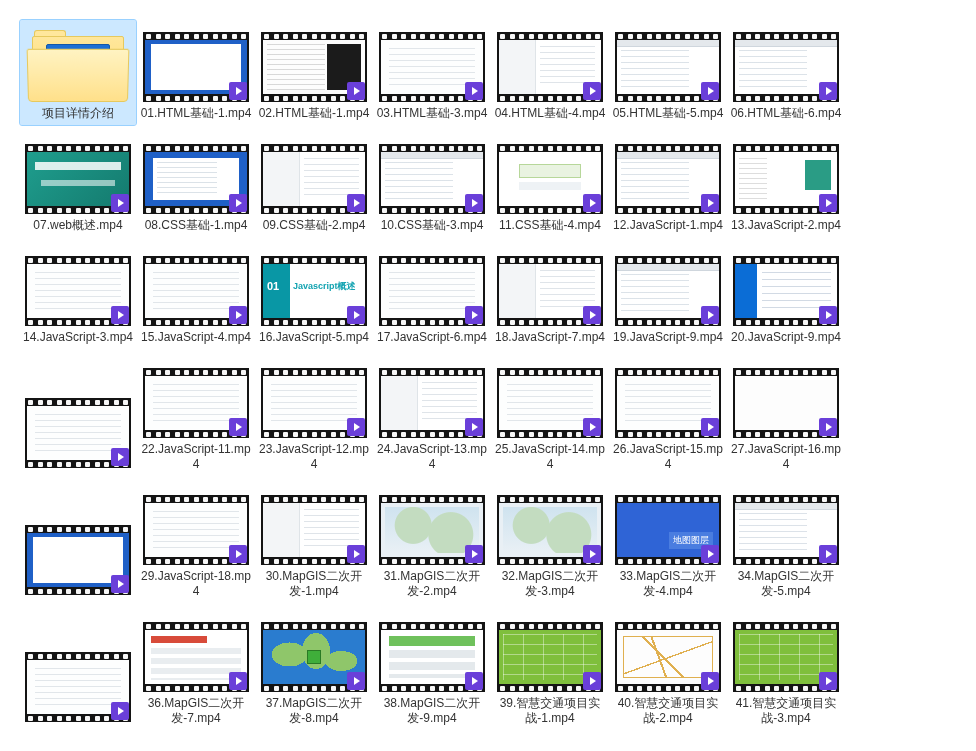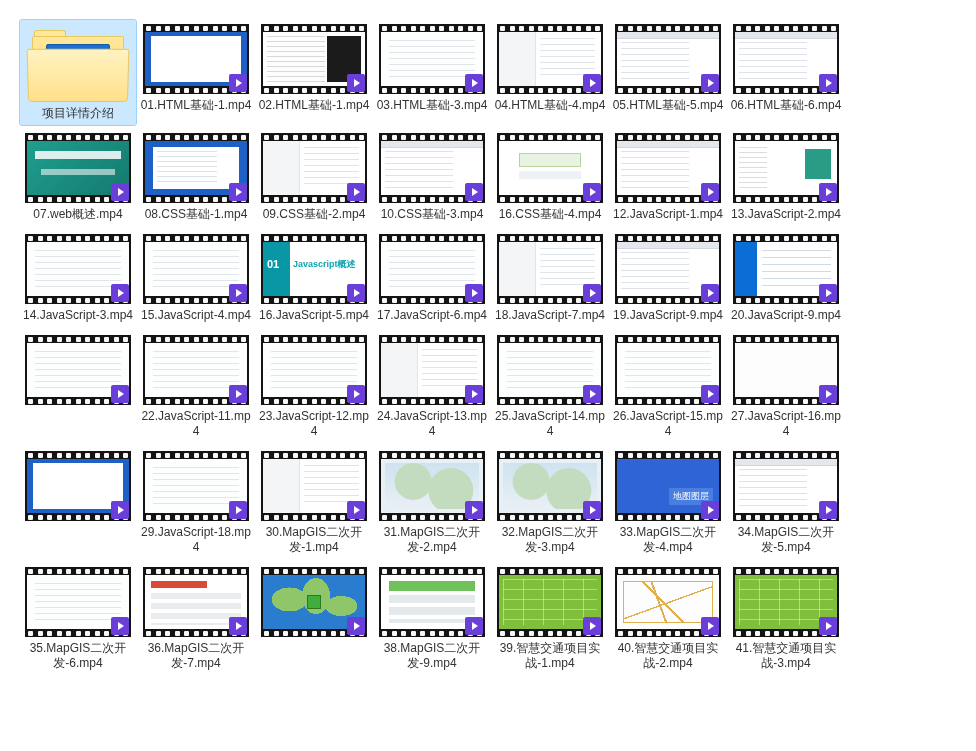--- a/index.html
+++ b/index.html
@@ -7,22 +7,22 @@
     font-family: 'Microsoft YaHei', 'SimSun', Arial, sans-serif;
     font-size: 12px;
     background: #ffffff;
     padding: 20px;
     width: 976px;
     color: #222;
   }
   .file-grid {
     display: flex;
     flex-wrap: wrap;
-    gap: 4px 2px;
-    align-items: flex-start;
+    gap: 15px 2px;
+    align-items: flex-end;
   }
   .file-item {
     width: 116px;
     display: flex;
     flex-direction: column;
     align-items: center;
     padding: 4px 2px;
     cursor: pointer;
     border-radius: 2px;
   }
@@ -629,21 +629,21 @@
             <i></i>
             <i></i>
             <i></i>
             <i></i>
             <i></i>
             <i></i>
           </div>
       </div>
       <div class="play-badge"></div>
     </div>
-    <div class="label">16.CSS基础-4.mp4</div>
+    <div class="label">11.CSS基础-4.mp4</div>
     </div>
     <div class="file-item">
     <div class="thumb">
       <div class="filmstrip">
         <div class="strip">
             <i></i>
             <i></i>
             <i></i>
             <i></i>
             <i></i>
@@ -1467,21 +1467,20 @@
             <i></i>
             <i></i>
             <i></i>
             <i></i>
             <i></i>
             <i></i>
           </div>
       </div>
       <div class="play-badge"></div>
     </div>
-    <div class="label">35.MapGIS二次开发-6.mp4</div>
     </div>
     <div class="file-item">
     <div class="thumb">
       <div class="filmstrip">
         <div class="strip">
             <i></i>
             <i></i>
             <i></i>
             <i></i>
             <i></i>
@@ -1537,20 +1536,21 @@
             <i></i>
             <i></i>
             <i></i>
             <i></i>
             <i></i>
             <i></i>
           </div>
       </div>
       <div class="play-badge"></div>
     </div>
+    <div class="label">37.MapGIS二次开发-8.mp4</div>
     </div>
     <div class="file-item">
     <div class="thumb">
       <div class="filmstrip">
         <div class="strip">
             <i></i>
             <i></i>
             <i></i>
             <i></i>
             <i></i>

